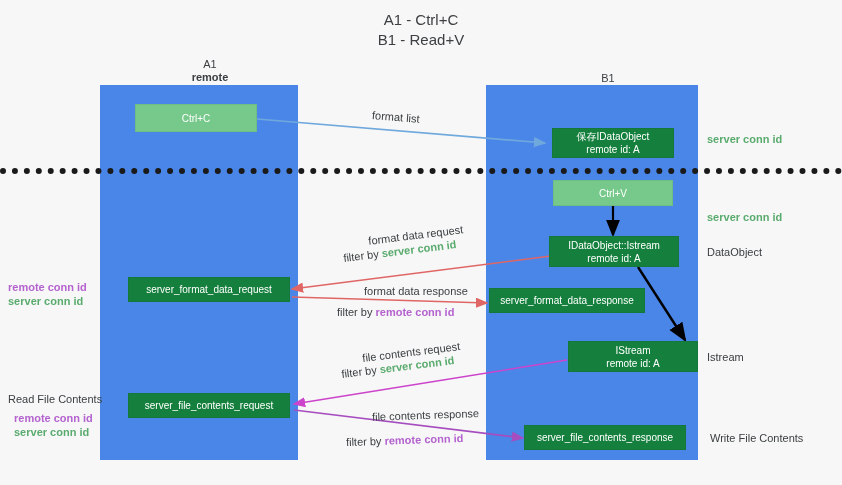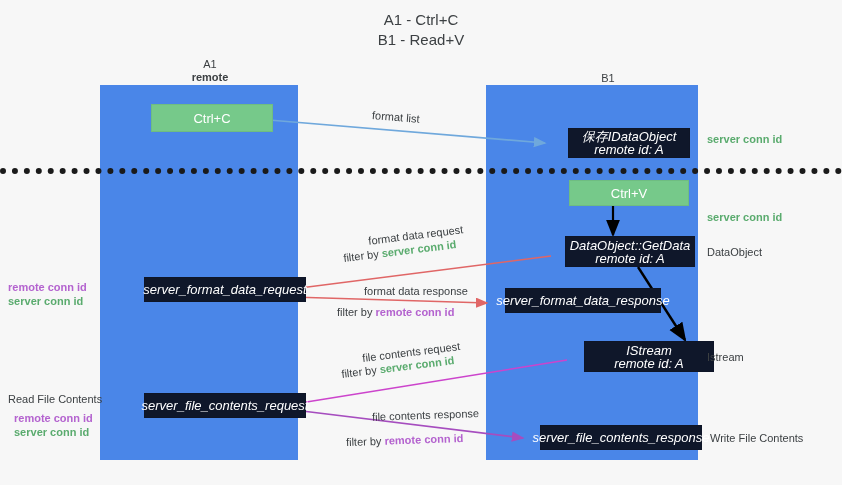--- a/index.html
+++ b/index.html
@@ -22,26 +22,25 @@
     position:absolute;text-align:center;font-size:11px;color:#3c4043;line-height:13px;
   }
   .col-head .l1{display:block;}
   .col-head .l2{display:block;font-weight:bold;}
 
   .lane{position:absolute;background:#4a86e8;}
 
   .node{
     position:absolute;box-sizing:border-box;
     display:flex;flex-direction:column;align-items:center;justify-content:center;
-    color:#ffffff;font-size:13px;line-height:13px;text-align:center;
+    color:#ffffff;font-size:10px;line-height:13px;text-align:center;
     border:1px solid rgba(0,0,0,0.06);
-    margin-left:16px;
   }
   .node.green{background:#76c98a;}
-  .node.orange{background:#0f172a;font-style:italic;}
+  .node.orange{background:#15803d;}
   .node .ln{display:block;white-space:nowrap;}
 
   .edge-label{
     position:absolute;font-size:11px;color:#3c4043;line-height:14px;white-space:nowrap;
   }
   .side-label{
     position:absolute;font-size:11px;color:#3c4043;line-height:14px;white-space:nowrap;
   }
   .green-t{color:#5aab6e;font-weight:bold;}
   .purple-t{color:#b463cf;font-weight:bold;}
@@ -116,21 +115,21 @@
   <div class="node orange" style="left:552px;top:128px;width:122px;height:30px;">
     <span class="ln">保存IDataObject</span>
     <span class="ln">remote id: A</span>
   </div>
 
   <div class="node green" style="left:553px;top:180px;width:120px;height:26px;">
     <span class="ln">Ctrl+V</span>
   </div>
 
   <div class="node orange" style="left:549px;top:236px;width:130px;height:31px;">
-    <span class="ln">DataObject::GetData</span>
+    <span class="ln">IDataObject::Istream</span>
     <span class="ln">remote id: A</span>
   </div>
 
   <div class="node orange" style="left:128px;top:277px;width:162px;height:25px;">
     <span class="ln">server_format_data_request</span>
   </div>
 
   <div class="node orange" style="left:489px;top:288px;width:156px;height:25px;">
     <span class="ln">server_format_data_response</span>
   </div>

